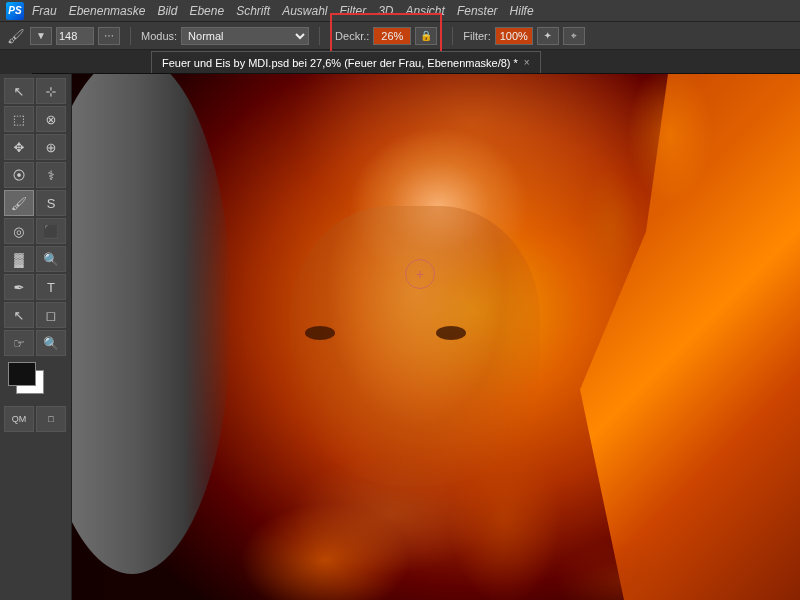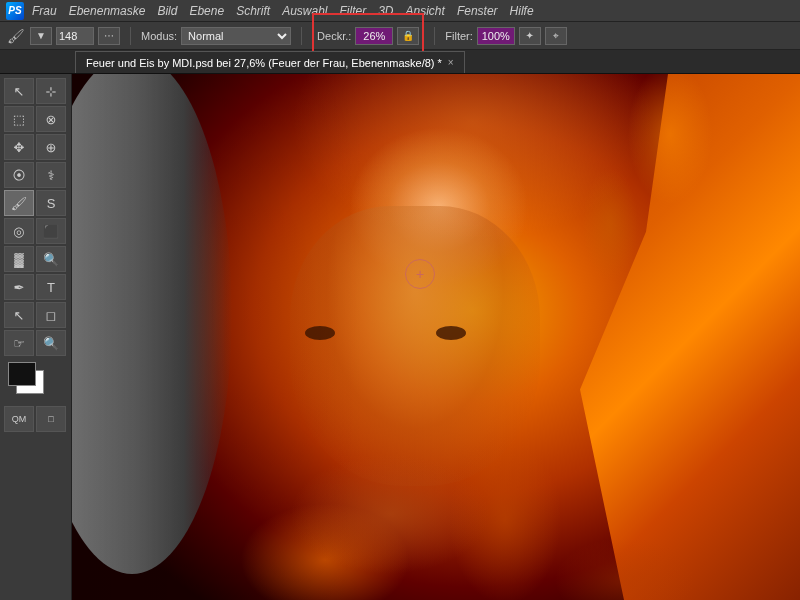--- a/index.html
+++ b/index.html
@@ -96,28 +96,28 @@
       align-items: center;
       justify-content: center;
     }
     .mode-select {
       background: #555;
       border: 1px solid #666;
       color: #eee;
       height: 18px;
       font-size: 11px;
       padding: 0 2px;
-      width: 110px;
+      width: 128px;
     }
     .label-text {
       font-size: 11px;
       color: #ccc;
     }
     .opacity-input {
-      background: #701a75;
+      background: #c2410c;
       border: 1px solid #666;
       color: #eee;
       width: 38px;
       height: 18px;
       text-align: center;
       font-size: 11px;
     }
 
     
     .highlight-box {
@@ -128,22 +128,23 @@
       gap: 4px;
       border-radius: 0;
     }
 
     
     #tab-bar {
       background: #2b2b2b;
       height: 24px;
       display: flex;
       align-items: flex-end;
-      padding-left: 75px;
+      padding-left: 119px;
       border-bottom: 1px solid #111;
+      margin-left: 32px;
     }
     .tab {
       background: #3f3f3f;
       border: 1px solid #555;
       border-bottom: none;
       padding: 3px 10px;
       font-size: 11px;
       color: #ddd;
       display: flex;
       align-items: center;

